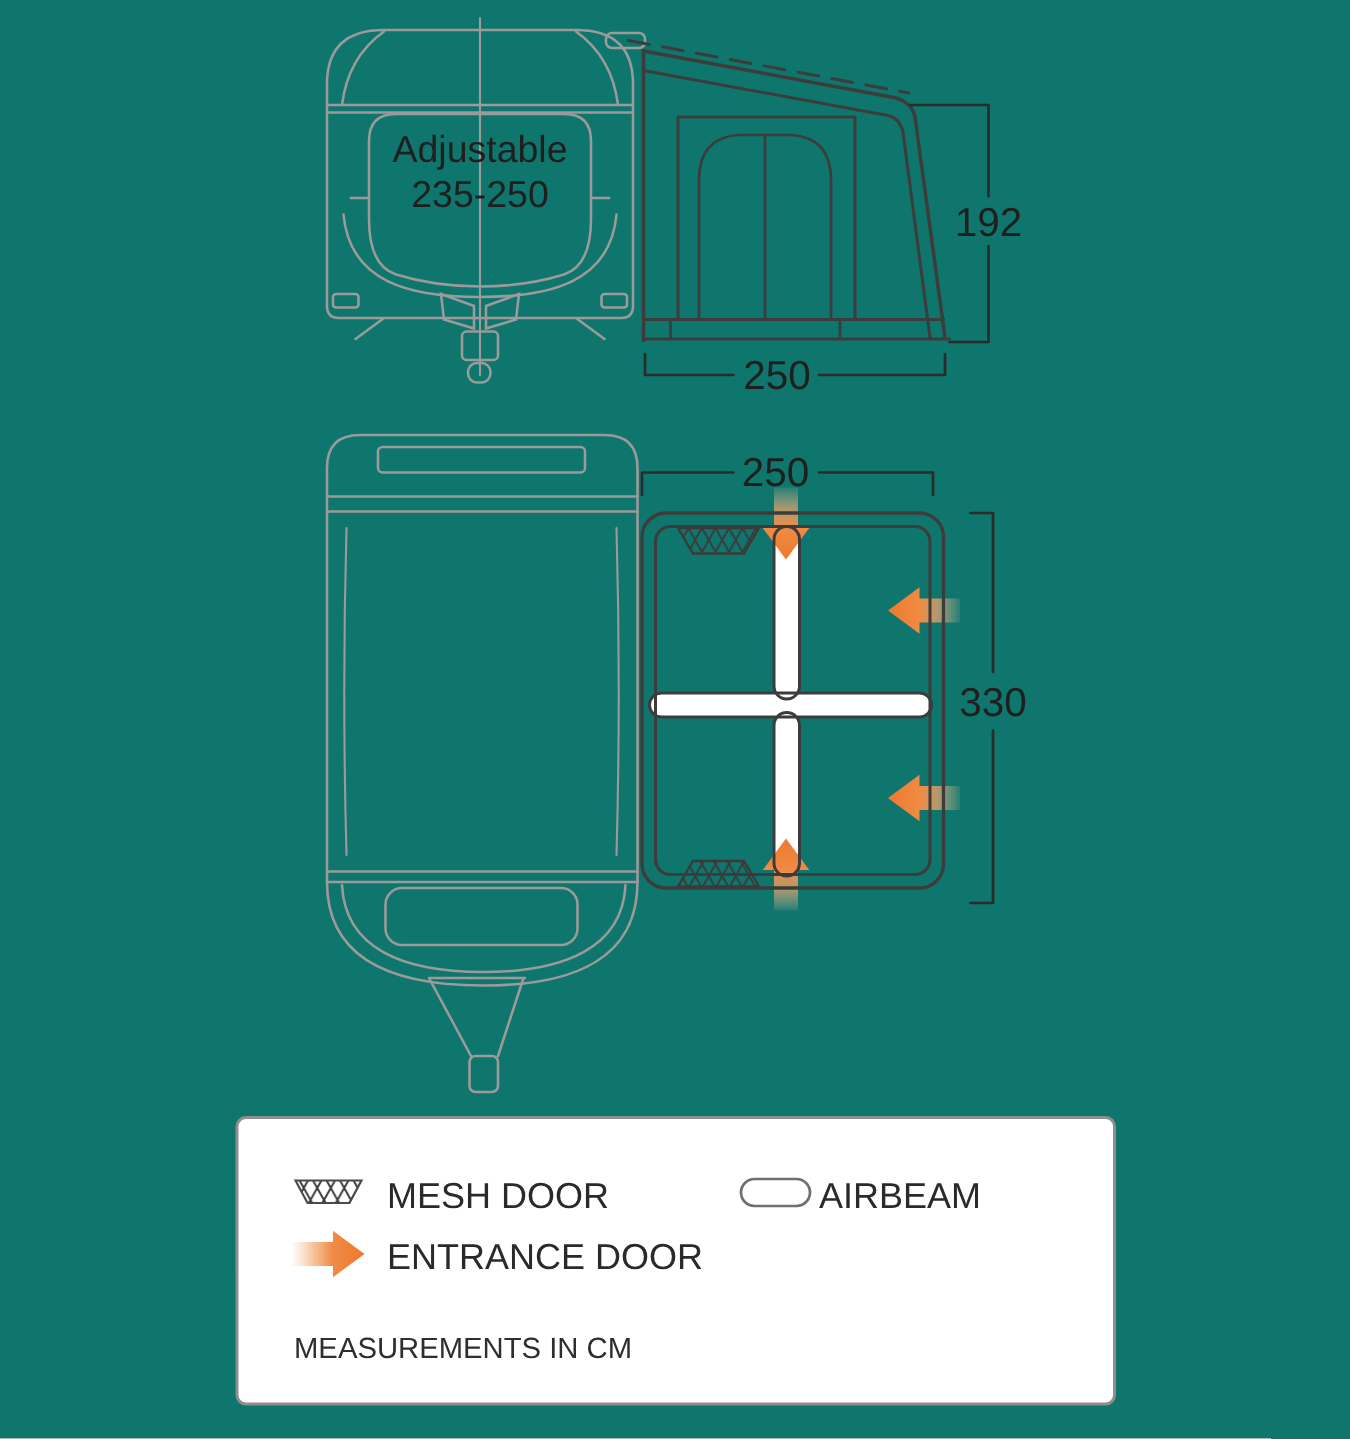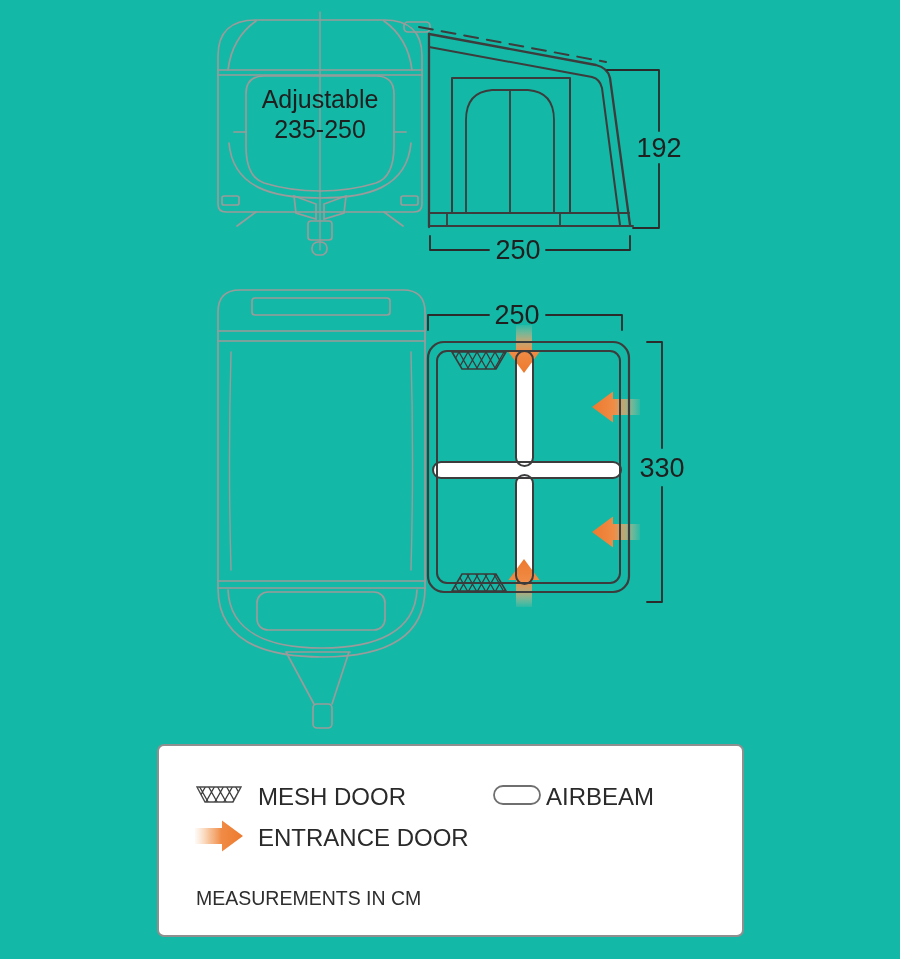--- a/index.html
+++ b/index.html
@@ -1,20 +1,20 @@
 <!DOCTYPE html>
 <html><head>
 <meta charset="utf-8">
 <style>
   html, body { margin: 0; padding: 0; background: #ffffff; }
   .page {
     position: relative;
     width: 900px;
     height: 959px;
-    background: #14b8a6;
+    background: #0f766e;
     font-family: "Liberation Sans", "DejaVu Sans", sans-serif;
     overflow: hidden;
   }
   svg text {
     font-family: "Liberation Sans", "DejaVu Sans", sans-serif;
     fill: #1f1f1f;
   }
   .dim-text   { font-size: 27px; }
   .label-text { font-size: 25px; }
   .legend-text{ font-size: 24px; fill: #2a2a2a; }

